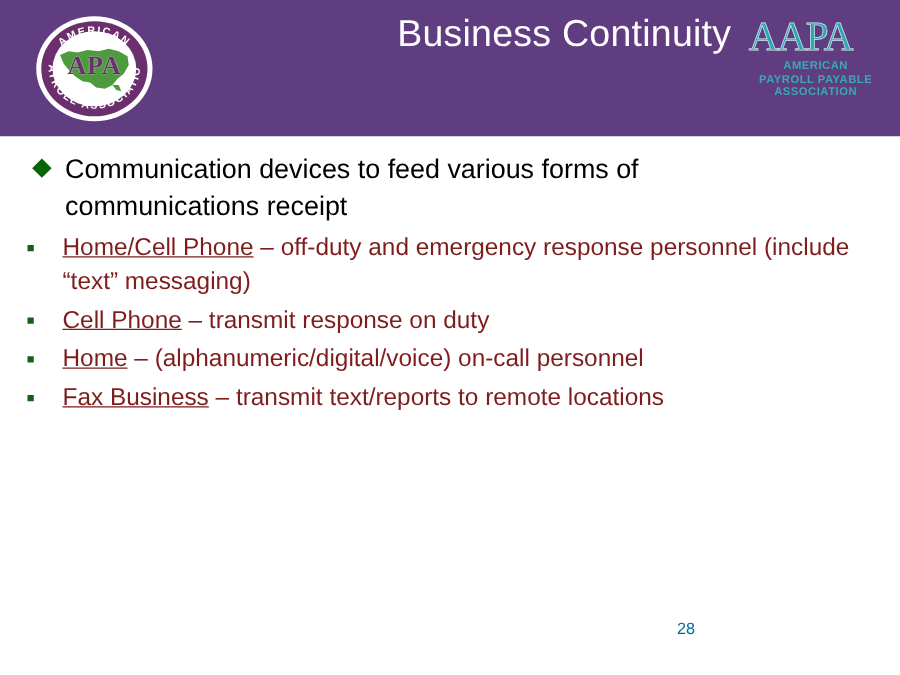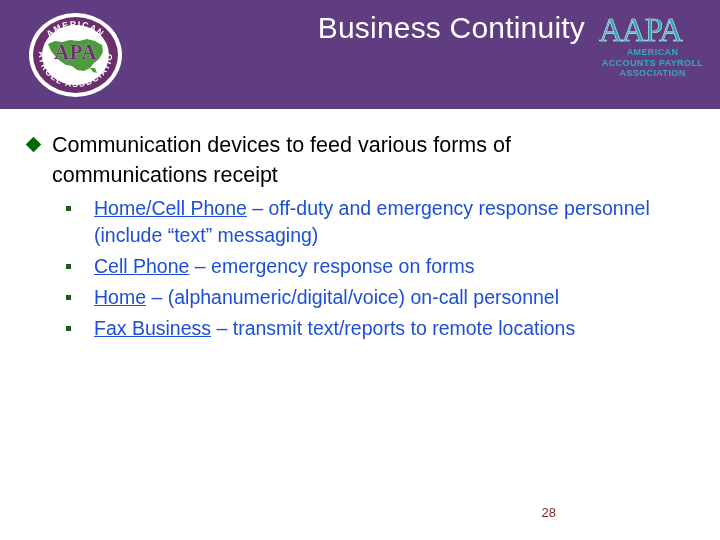--- a/index.html
+++ b/index.html
@@ -140,21 +140,21 @@
     line-height: 10.5px;
     color: #3AA9B4;
     letter-spacing: 0.4px;
   }
   .aapa-sub span { display: block; white-space: nowrap; }
 
   
   .body-area {
     position: absolute;
     left: 0;
-    top: 103px;
+    top: 93px;
     width: 572px;
     height: 431px;
     border-radius: 17px;
   }
 
   .bullet-list {
     position: absolute;
     left: 0;
     top: 27px;
     width: 700px;
@@ -179,43 +179,42 @@
     transform: rotate(45deg);
   }
   .b1-text { display: block; max-width: 610px; }
 
   .b2 {
     position: relative;
     padding-left: 50px;
     font-family: "Liberation Sans Narrow", "Liberation Sans", sans-serif;
     font-size: 19.5px;
     line-height: 27px;
-    color: #1d4ed8;
+    color: #7f1d1d;
     margin-bottom: 4px;
     max-width: 660px;
-    margin-left: 44px;
   }
   .b2 .dot {
     position: absolute;
     left: 22px;
     top: 11px;
     width: 5px;
     height: 5px;
     background: #1A5C1A;
   }
   .b2 u { text-decoration: underline; text-underline-offset: 1px; }
 
   
   .page-number {
     position: absolute;
     right: 16px;
     bottom: 14px;
     font-family: "Liberation Sans Narrow", "Liberation Sans", sans-serif;
     font-size: 13px;
-    color: #7f1d1d;
+    color: #0369a1;
   }
 </style>
 </head>
 <body>
 
 <div class="slide">
 
   <div class="header-band">
 
     <div class="apa-logo">
@@ -243,21 +242,21 @@
     </div>
 
     <div class="title-block">
       <span class="title-line">Business Continuity</span>
     </div>
 
     <div class="aapa-logo">
       <div class="aapa-word">AAPA</div>
       <div class="aapa-sub">
         <span>AMERICAN</span>
-        <span>ACCOUNTS PAYROLL</span>
+        <span>PAYROLL PAYABLE</span>
         <span>ASSOCIATION</span>
       </div>
     </div>
 
   </div>
 
   <div class="body-area">
     <div class="bullet-list">
 
       <div class="b1">
@@ -265,21 +264,21 @@
         <span class="b1-text">Communication devices to feed various forms of communications receipt</span>
       </div>
 
       <div class="b2">
         <span class="dot"></span>
         <u>Home/Cell Phone</u><span> – off-duty and emergency response personnel (include “text” messaging)</span>
       </div>
 
       <div class="b2">
         <span class="dot"></span>
-        <u>Cell Phone</u><span> – emergency response on forms</span>
+        <u>Cell Phone</u><span> – transmit response on duty</span>
       </div>
 
       <div class="b2">
         <span class="dot"></span>
         <u>Home</u><span> – (alphanumeric/digital/voice) on-call personnel</span>
       </div>
 
       <div class="b2">
         <span class="dot"></span>
         <u>Fax Business</u><span> – transmit text/reports to remote locations</span>

